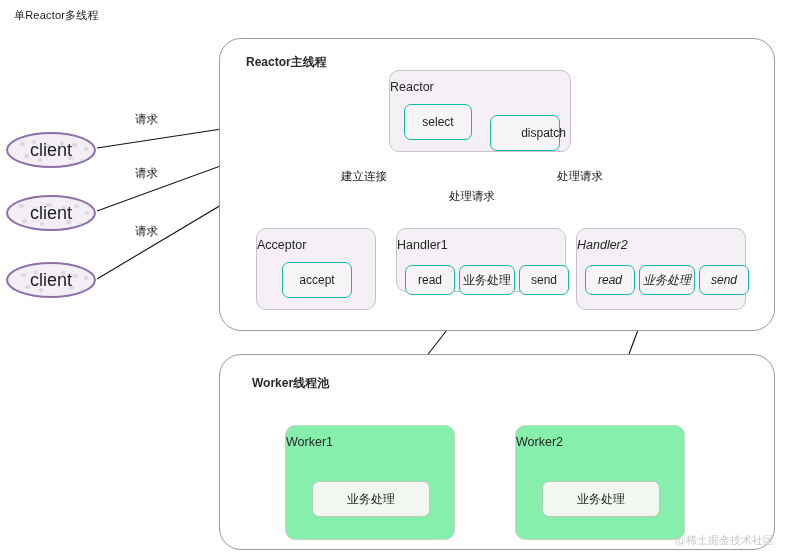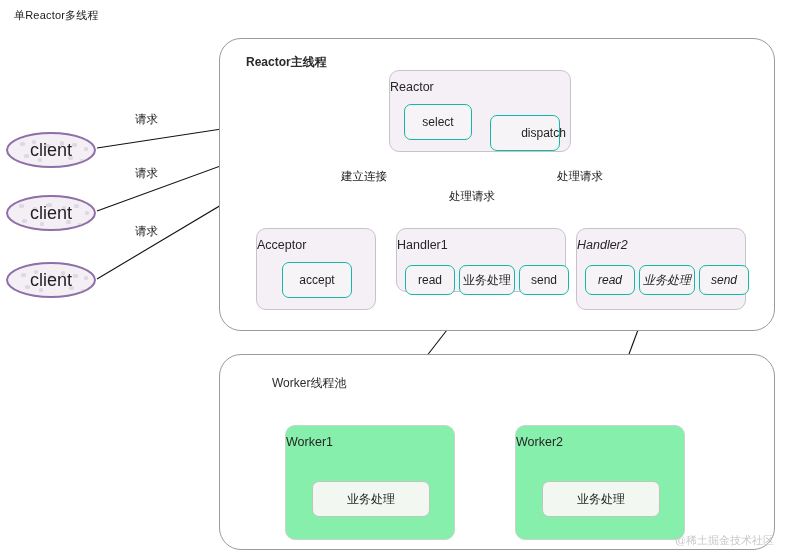--- a/index.html
+++ b/index.html
@@ -165,21 +165,21 @@
   </div>
 
   <div class="node" style="left:576px;top:228px;width:170px;height:82px;font-style:italic;">
     <span class="node-title">Handler2</span>
     <span class="chip" style="left:8px;top:36px;width:50px;height:30px;">read</span>
     <span class="chip" style="left:62px;top:36px;width:56px;height:30px;">业务处理</span>
     <span class="chip" style="left:122px;top:36px;width:50px;height:30px;">send</span>
   </div>
 
   <div class="group-box" style="left:219px;top:354px;width:556px;height:196px;"></div>
-  <div class="group-label" style="left:272px;top:375px;">Worker线程池</div>
+  <div class="group-label" style="left:252px;top:375px;font-weight:bold;">Worker线程池</div>
 
   <div class="node green" style="left:285px;top:425px;width:170px;height:115px;">
     <span class="node-title">Worker1</span>
     <span class="chip" style="left:26px;top:55px;width:118px;height:36px;">业务处理</span>
   </div>
 
   <div class="node green" style="left:515px;top:425px;width:170px;height:115px;">
     <span class="node-title">Worker2</span>
     <span class="chip" style="left:26px;top:55px;width:118px;height:36px;">业务处理</span>
   </div>

